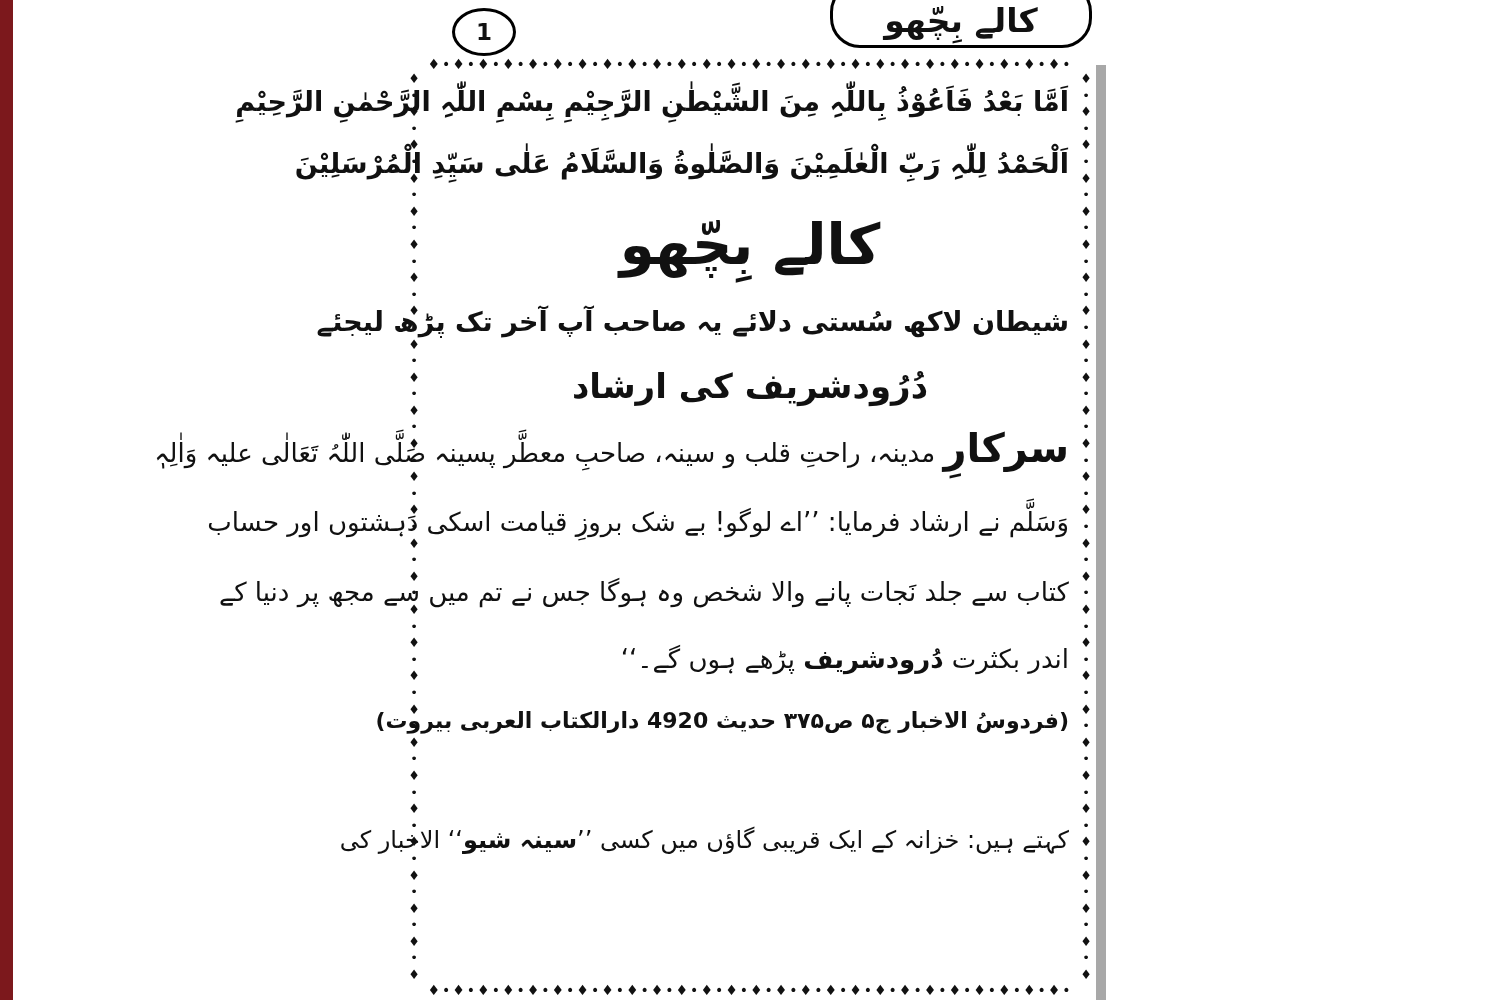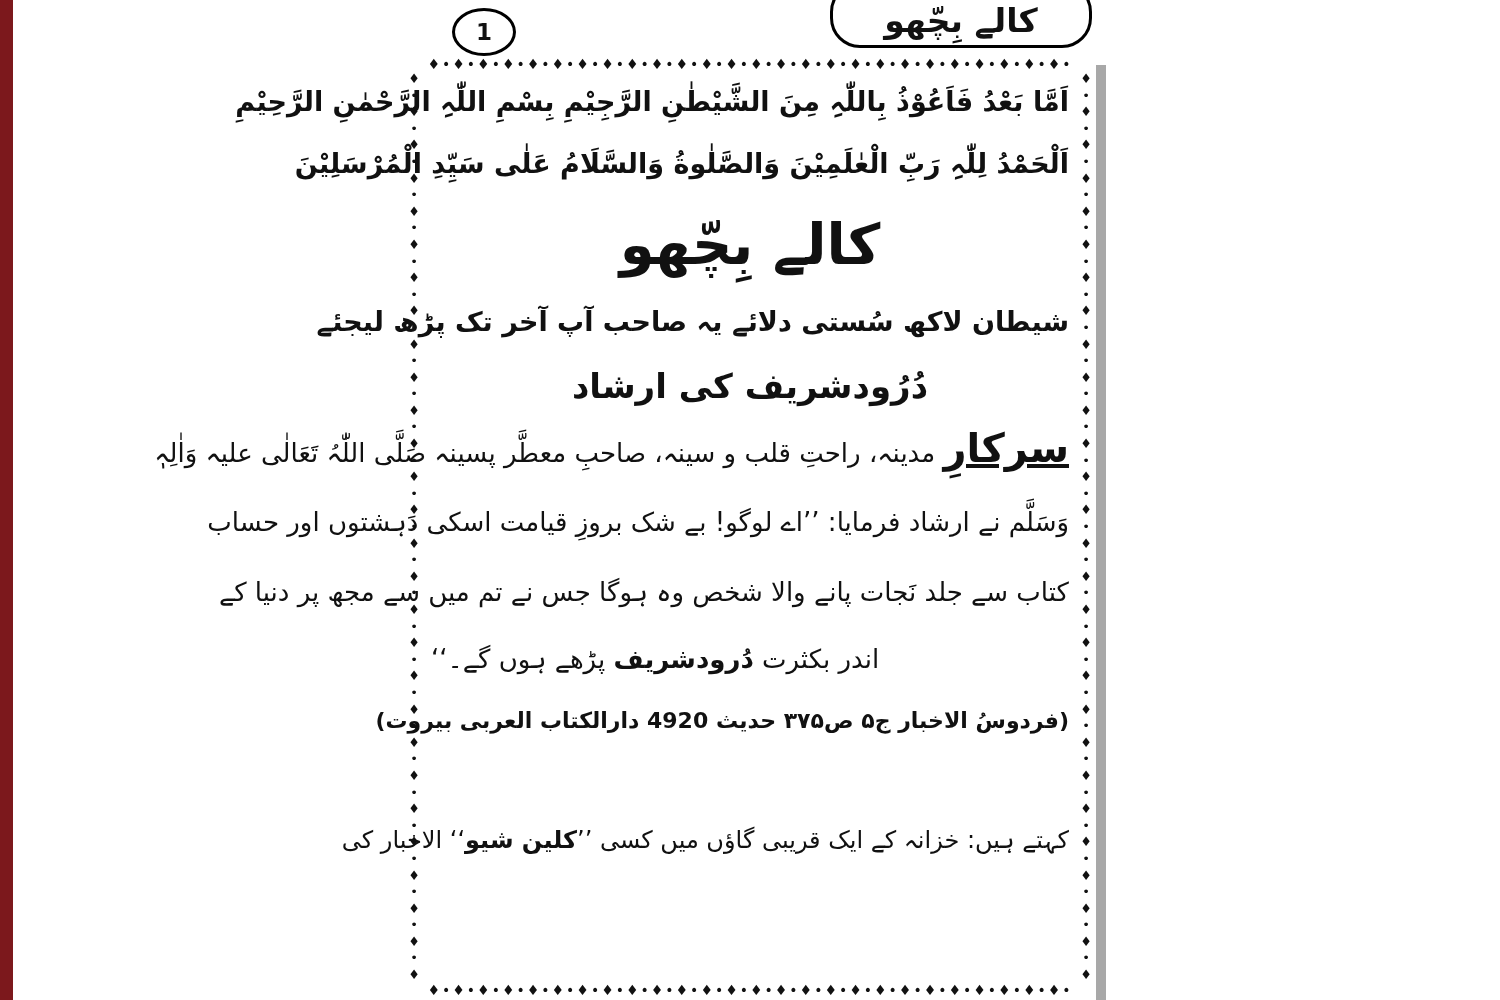--- a/index.html
+++ b/index.html
@@ -29,22 +29,22 @@
   .arabic{font-weight:bold;font-size:27px;height:64px;line-height:58px;}
   .arabic.l2{height:62px;}
   .maintitle{height:92px;display:flex;align-items:center;justify-content:center;
              font-size:56px;font-weight:900;line-height:1.3;}
   .intro{font-weight:bold;font-size:27px;height:66px;line-height:62px;}
   .intro.l2{height:64px;}
   .heading{height:58px;display:flex;align-items:center;justify-content:center;
            font-size:34px;font-weight:bold;}
   .hline{font-size:26px;height:70px;line-height:66px;}
   .hline.first{height:74px;}
-  .lead{font-size:40px;font-weight:bold;text-decoration:underline;}
-  .hlast{height:66px;line-height:60px;text-align:left;font-size:26px;}
+  .lead{font-size:40px;font-weight:bold;}
+  .hlast{height:66px;line-height:60px;text-align:right;font-size:26px;}
   .bold{font-weight:bold;}
   .ref{font-weight:bold;font-size:22px;height:54px;line-height:52px;}
   .salat{height:64px;display:flex;direction:rtl;align-items:center;justify-content:space-between;
          padding:0 10px;font-size:26px;font-weight:bold;}
   .story{font-size:24px;height:58px;line-height:54px;text-align:justify;text-align-last:justify;
          white-space:nowrap;}
 </style>
 </head>
 <body>
 
@@ -87,19 +87,19 @@
       <div class="hlast">
         <span>اندر بکثرت </span><span class="bold">دُرودشریف</span><span> پڑھے ہوں گے۔‘‘</span>
       </div>
 
       <div class="ref jline">(فردوسُ الاخبار ج۵ ص۳۷۵ حدیث 4920 دارالکتاب العربی بیروت)</div>
 
       <div class="salat">
       </div>
 
       <div class="story">
-        <span>کہتے ہیں: خزانہ کے ایک قریبی گاؤں میں کسی ’’</span><span class="bold">کلین شیو</span><span>‘‘ الاخبار کی</span>
+        <span>کہتے ہیں: خزانہ کے ایک قریبی گاؤں میں کسی ’’</span><span class="bold">سینہ شیو</span><span>‘‘ الاخبار کی</span>
       </div>
 
     </div>
   </div>
 
 </div>
 
 </body></html>

